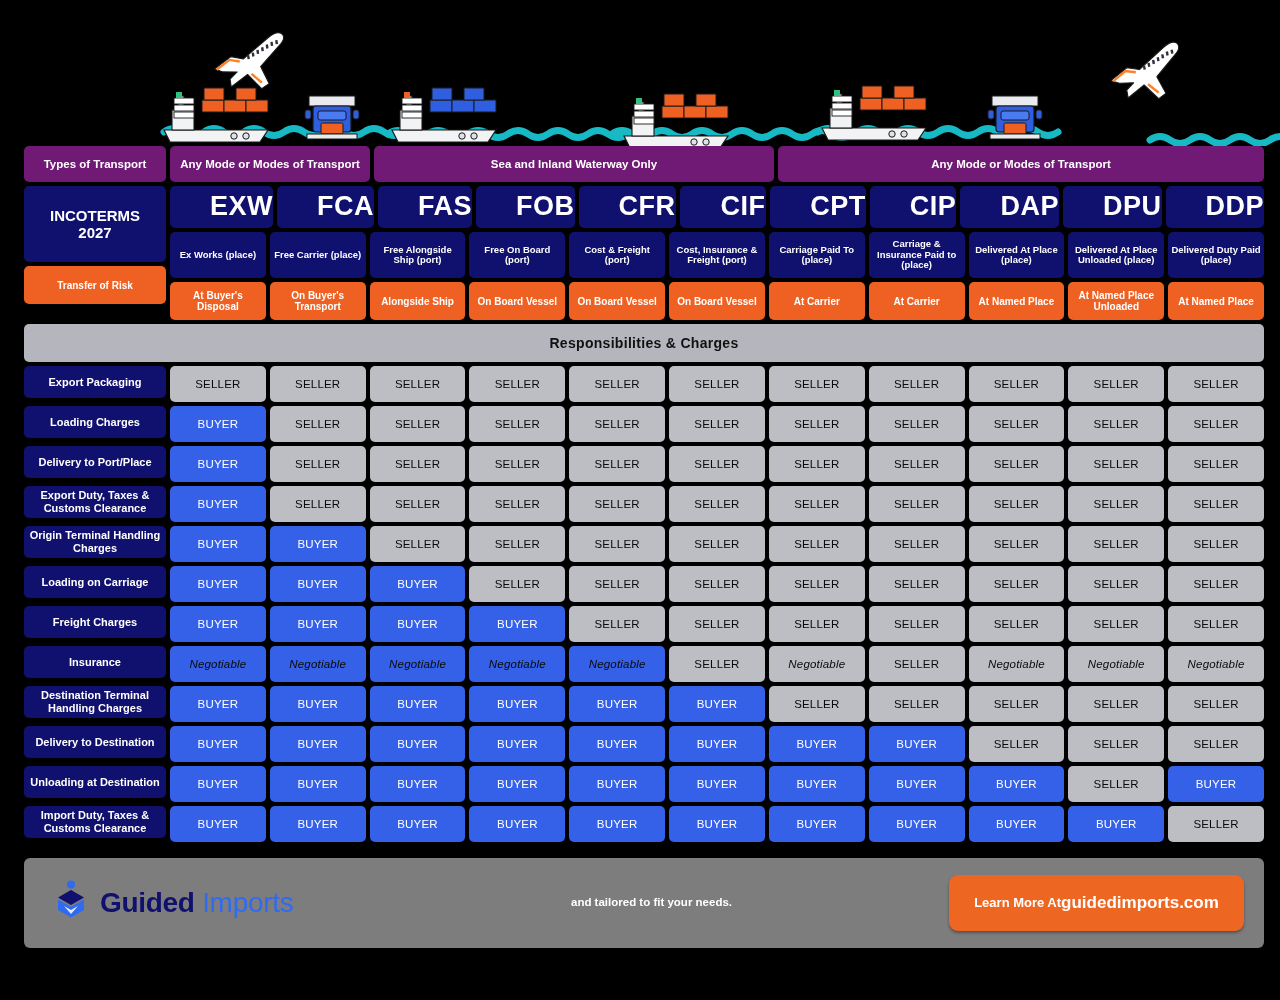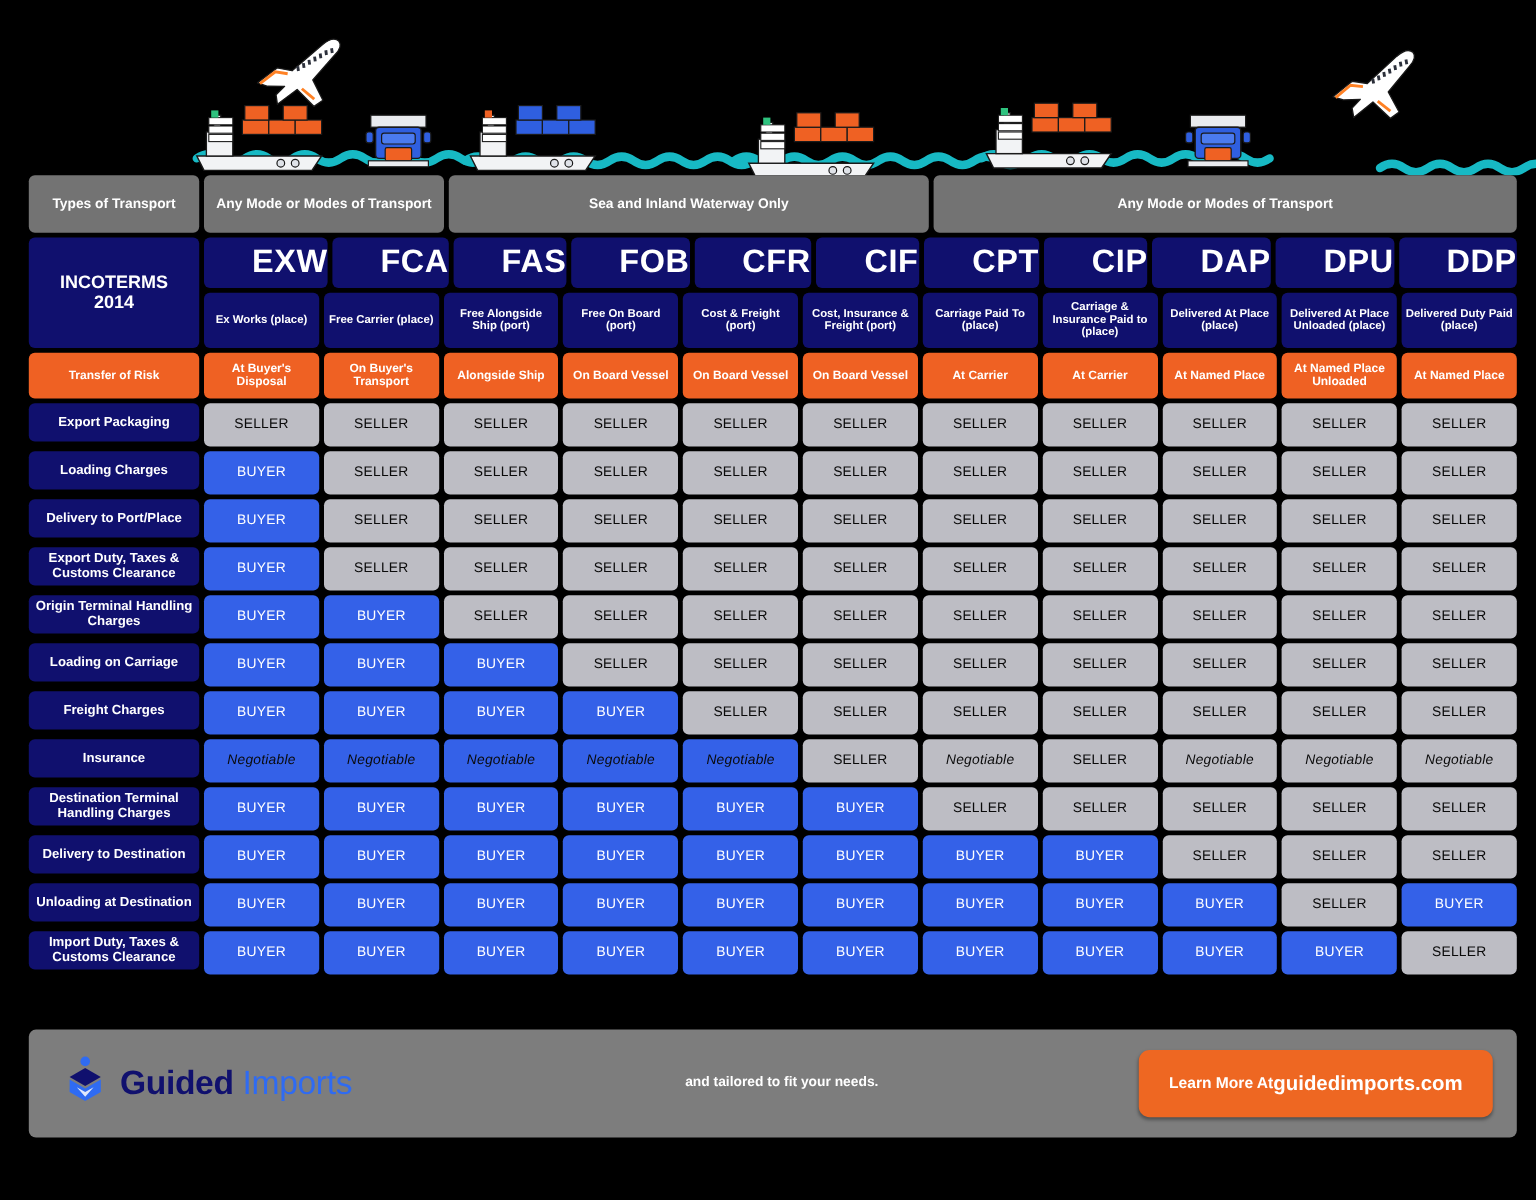--- a/index.html
+++ b/index.html
@@ -17,22 +17,22 @@
   .row{display:flex;align-items:stretch;margin-bottom:4px;}
   .cell{border-radius:5px;display:flex;align-items:center;justify-content:center;
         text-align:center;line-height:1.1;}
 
   
   .c-label{flex:0 0 142px;margin-right:4px;}
   .c-term{flex:1 1 0;margin-right:4px;}
   .c-term:last-child{margin-right:0;}
 
   
-  .mode{background:#737373;color:#ffffff;font-size:11.5px;font-weight:600;
-        height:48px;padding:12px 4px;}
+  .mode{background:#701a75;color:#ffffff;font-size:11.5px;font-weight:600;
+        height:36px;padding:12px 4px;}
   .mode.label-mode{flex:0 0 142px;margin-right:4px;}
   .mode.m-any1{flex:0 0 200px;margin-right:4px;}
   .mode.m-sea{flex:0 0 400px;margin-right:4px;}
   .mode.m-any2{flex:1 1 0;}
 
   
   .navy{background:#10106e;color:#fff;padding-left:40px;}
   .code{height:42px;font-size:27px;font-weight:700;letter-spacing:.5px;}
   .fullname{height:46px;font-size:9.5px;font-weight:700;padding:2px 3px;}
   .incoterms-label{background:#10106e;color:#fff;font-size:15px;font-weight:700;
@@ -221,24 +221,24 @@
 
     <div class="row">
       <div class="cell mode label-mode">Types of Transport</div>
       <div class="cell mode m-any1">Any Mode or Modes of Transport</div>
       <div class="cell mode m-sea">Sea and Inland Waterway Only</div>
       <div class="cell mode m-any2">Any Mode or Modes of Transport</div>
     </div>
 
     <div style="display:flex;align-items:stretch;">
       <div class="c-label" style="flex:0 0 142px;margin-right:4px;">
-        <div class="incoterms-label" style="height:92px;margin-bottom:4px;">
+        <div class="incoterms-label" style="height:76px;margin-bottom:4px;">
           <div style="text-align:center;">
             <div>INCOTERMS</div>
-            <div>2014</div>
+            <div>2027</div>
           </div>
         </div>
         <div class="cell risk" style="width:100%;margin:0;">Transfer of Risk</div>
       </div>
 
       <div style="flex:1 1 0;">
         <div class="row" id="code-row">
             <div class="cell c-term navy code">EXW</div>
             <div class="cell c-term navy code">FCA</div>
             <div class="cell c-term navy code">FAS</div>
@@ -273,20 +273,21 @@
             <div class="cell c-term risk">On Board Vessel</div>
             <div class="cell c-term risk">At Carrier</div>
             <div class="cell c-term risk">At Carrier</div>
             <div class="cell c-term risk">At Named Place</div>
             <div class="cell c-term risk">At Named Place Unloaded</div>
             <div class="cell c-term risk">At Named Place</div>
           </div>
       </div>
     </div>
 
+    <div class="banner">Responsibilities &amp; Charges</div>
 
     <div id="matrix">
         <div class="row">
           <div class="c-label rowlabel">Export Packaging</div>
           <div class="cell c-term val v-seller">SELLER</div>
           <div class="cell c-term val v-seller">SELLER</div>
           <div class="cell c-term val v-seller">SELLER</div>
           <div class="cell c-term val v-seller">SELLER</div>
           <div class="cell c-term val v-seller">SELLER</div>
           <div class="cell c-term val v-seller">SELLER</div>

